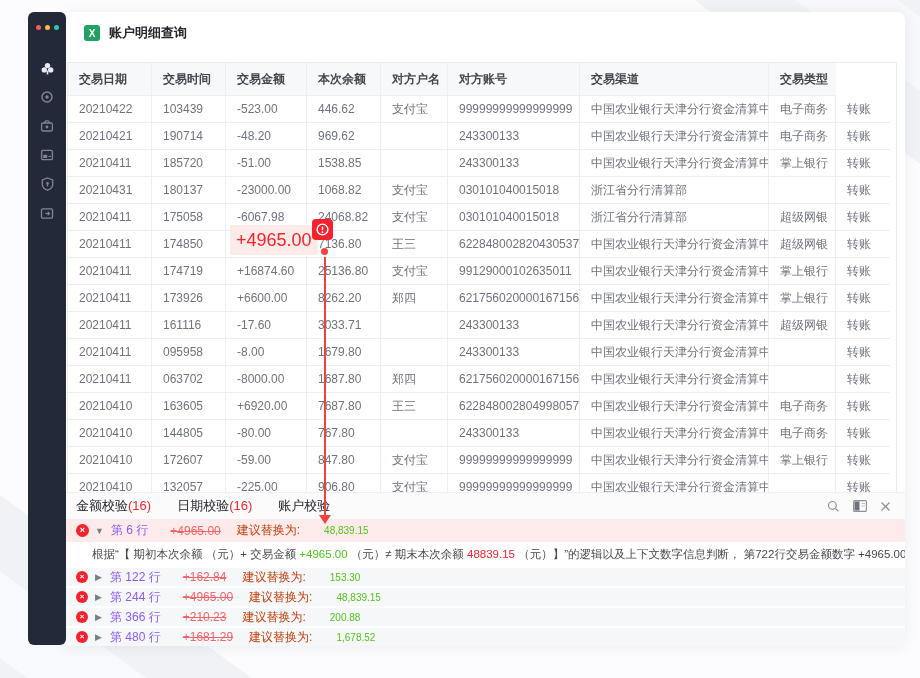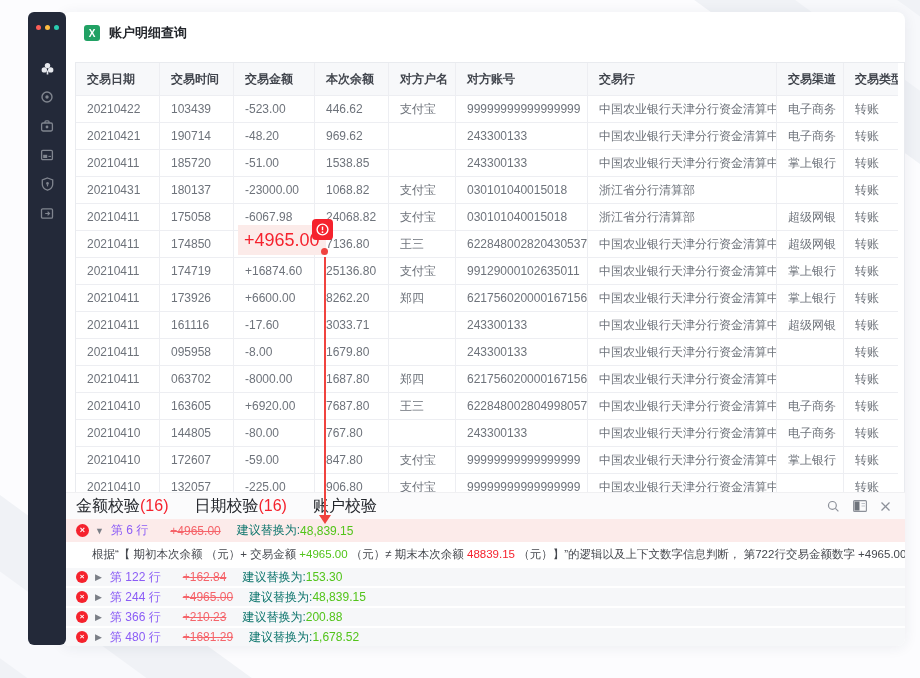--- a/index.html
+++ b/index.html
@@ -27,21 +27,21 @@
   .side-icon{width:16px;height:16px;display:flex;align-items:center;justify-content:center;cursor:pointer;}
   .side-icon svg{display:block;}
 
   
   .card-header{position:absolute;left:22px;top:11px;height:20px;display:flex;align-items:center;gap:9px;}
   .file-icon{width:16px;height:16px;border-radius:3px;background:#21a164;color:#fff;font-size:10px;
              font-weight:bold;display:flex;align-items:center;justify-content:center;}
   .page-title{font-size:13px;font-weight:bold;color:#23262b;}
 
   
-  .table-clip{position:absolute;left:13px;top:50px;width:830px;height:430px;overflow:hidden;}
+  .table-clip{position:absolute;left:5px;top:50px;width:830px;height:430px;overflow:hidden;}
   .tbl{width:828px;border:1px solid #e9ebef;border-bottom:none;}
   .trow{display:grid;grid-template-columns:84px 74px 81px 74px 67px 132px 189px 67px 54px;}
   .tcell{height:26px;line-height:26px;padding:0 11px;font-size:12px;color:#6e737b;
          border-right:1px solid #edeef2;border-bottom:1px solid #edeef2;white-space:nowrap;overflow:hidden;}
   .tcell:last-child{border-right:none;}
   .thead .tcell{height:32px;line-height:32px;background:#f7f8fa;color:#41454d;font-weight:bold;font-size:12px;}
   .cell-flag{position:relative;overflow:visible;}
   .flag-chip{position:absolute;left:4px;top:-6px;height:30px;line-height:30px;padding:0 6px;
              background:#fcebe9;color:#f5222d;font-size:18px;white-space:nowrap;z-index:4;}
 
@@ -50,35 +50,35 @@
               background:#f5222d;z-index:6;display:flex;align-items:center;justify-content:center;cursor:pointer;}
   .flag-dot{position:absolute;left:259px;top:236px;width:7px;height:7px;border-radius:50%;background:#f0433f;z-index:5;}
   .flag-line{position:absolute;left:262px;top:245px;width:2px;height:258px;background:#f0433f;z-index:5;}
   .flag-arrowhead{position:absolute;left:257px;top:503px;width:0;height:0;z-index:5;
                   border-left:6px solid transparent;border-right:6px solid transparent;border-top:9px solid #f0433f;}
 
   
   .panel{position:absolute;left:0;top:480px;width:843px;height:153px;background:#ffffff;
          border-top:1px solid #f0f0f2;border-radius:0 0 8px 8px;overflow:hidden;}
   .panel-tabs{height:26px;display:flex;align-items:center;padding-left:14px;gap:26px;background:#fbfbfc;position:relative;}
-  .ptab{font-size:16px;color:#24272c;cursor:pointer;white-space:nowrap;text-align:center;}
+  .ptab{font-size:13px;color:#24272c;cursor:pointer;white-space:nowrap;text-align:center;}
   .ptab .cnt{color:#f5222d;}
   .panel-actions{position:absolute;right:12px;top:0;height:26px;display:flex;align-items:center;gap:11px;}
   .pa-icon{width:15px;height:15px;display:flex;align-items:center;justify-content:center;cursor:pointer;color:#8c9099;}
 
   .issue-main{height:23px;background:#fcebea;display:flex;align-items:center;padding-left:14px;}
   .issue-row{height:18px;background:#f6f7f9;display:flex;align-items:center;padding-left:14px;margin-top:2px;}
   .err-ico{width:13px;height:13px;border-radius:50%;background:#f5222d;color:#fff;font-size:9px;line-height:13px;
            text-align:center;font-weight:bold;flex:0 0 13px;}
   .issue-row .err-ico{width:12px;height:12px;line-height:12px;flex-basis:12px;font-size:8px;}
   .caret{font-size:9px;color:#7a7e86;margin:0 7px 0 6px;width:9px;text-align:center;}
   .irow-label{font-size:12px;color:#8b5cf6;white-space:nowrap;}
   .old-val{font-size:12px;color:#f5646a;text-decoration:line-through;margin-left:22px;white-space:nowrap;}
-  .hint{font-size:12px;color:#0f766e;margin-left:16px;white-space:nowrap;}
-  .new-val{font-size:12px;color:#52c41a;margin-left:0;white-space:nowrap;}
+  .hint{font-size:12px;color:#c2410c;margin-left:16px;white-space:nowrap;}
+  .new-val{font-size:10px;color:#52c41a;margin-left:24px;white-space:nowrap;}
 
   .issue-detail{height:24px;line-height:24px;padding-left:30px;font-size:11.5px;color:#45484e;
                 white-space:nowrap;overflow:hidden;background:#fff;}
   .seg-plain{color:#45484e;} .seg-green{color:#52c41a;} .seg-red{color:#f5222d;}
 </style>
 </head>
 <body>
 
 <div class="stage">
   <div class="deco deco-tr1"></div>
@@ -94,21 +94,20 @@
 
     <div class="table-clip">
       <div class="tbl" id="tbl">
           <div class="trow thead">
             <div class="tcell">交易日期</div>
             <div class="tcell">交易时间</div>
             <div class="tcell">交易金额</div>
             <div class="tcell">本次余额</div>
             <div class="tcell">对方户名</div>
             <div class="tcell">对方账号</div>
-            <div class="tcell">交易行</div>
             <div class="tcell">交易渠道</div>
             <div class="tcell">交易类型</div>
           </div>
           <div class="trow">
             <div class="tcell">20210422</div>
             <div class="tcell">103439</div>
             <div class="tcell">-523.00</div>
             <div class="tcell">446.62</div>
             <div class="tcell">支付宝</div>
             <div class="tcell">99999999999999999</div>

